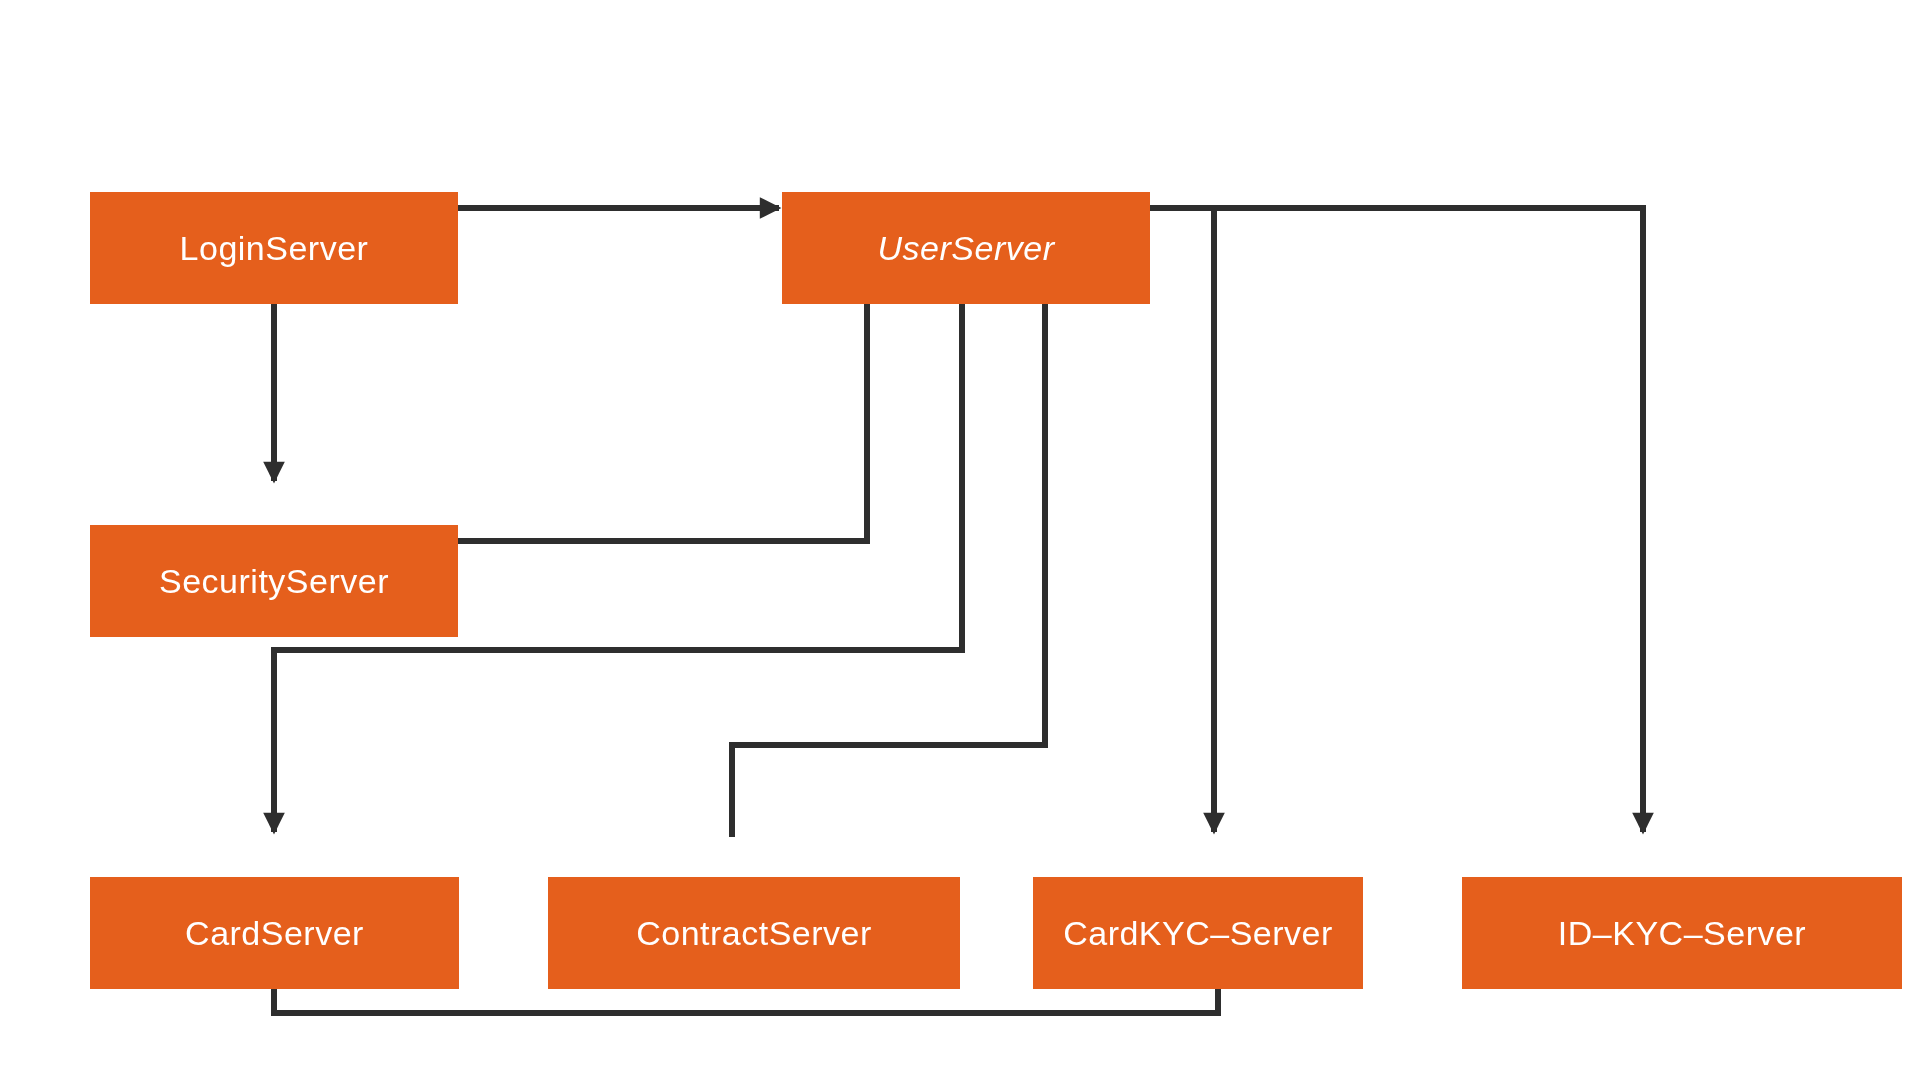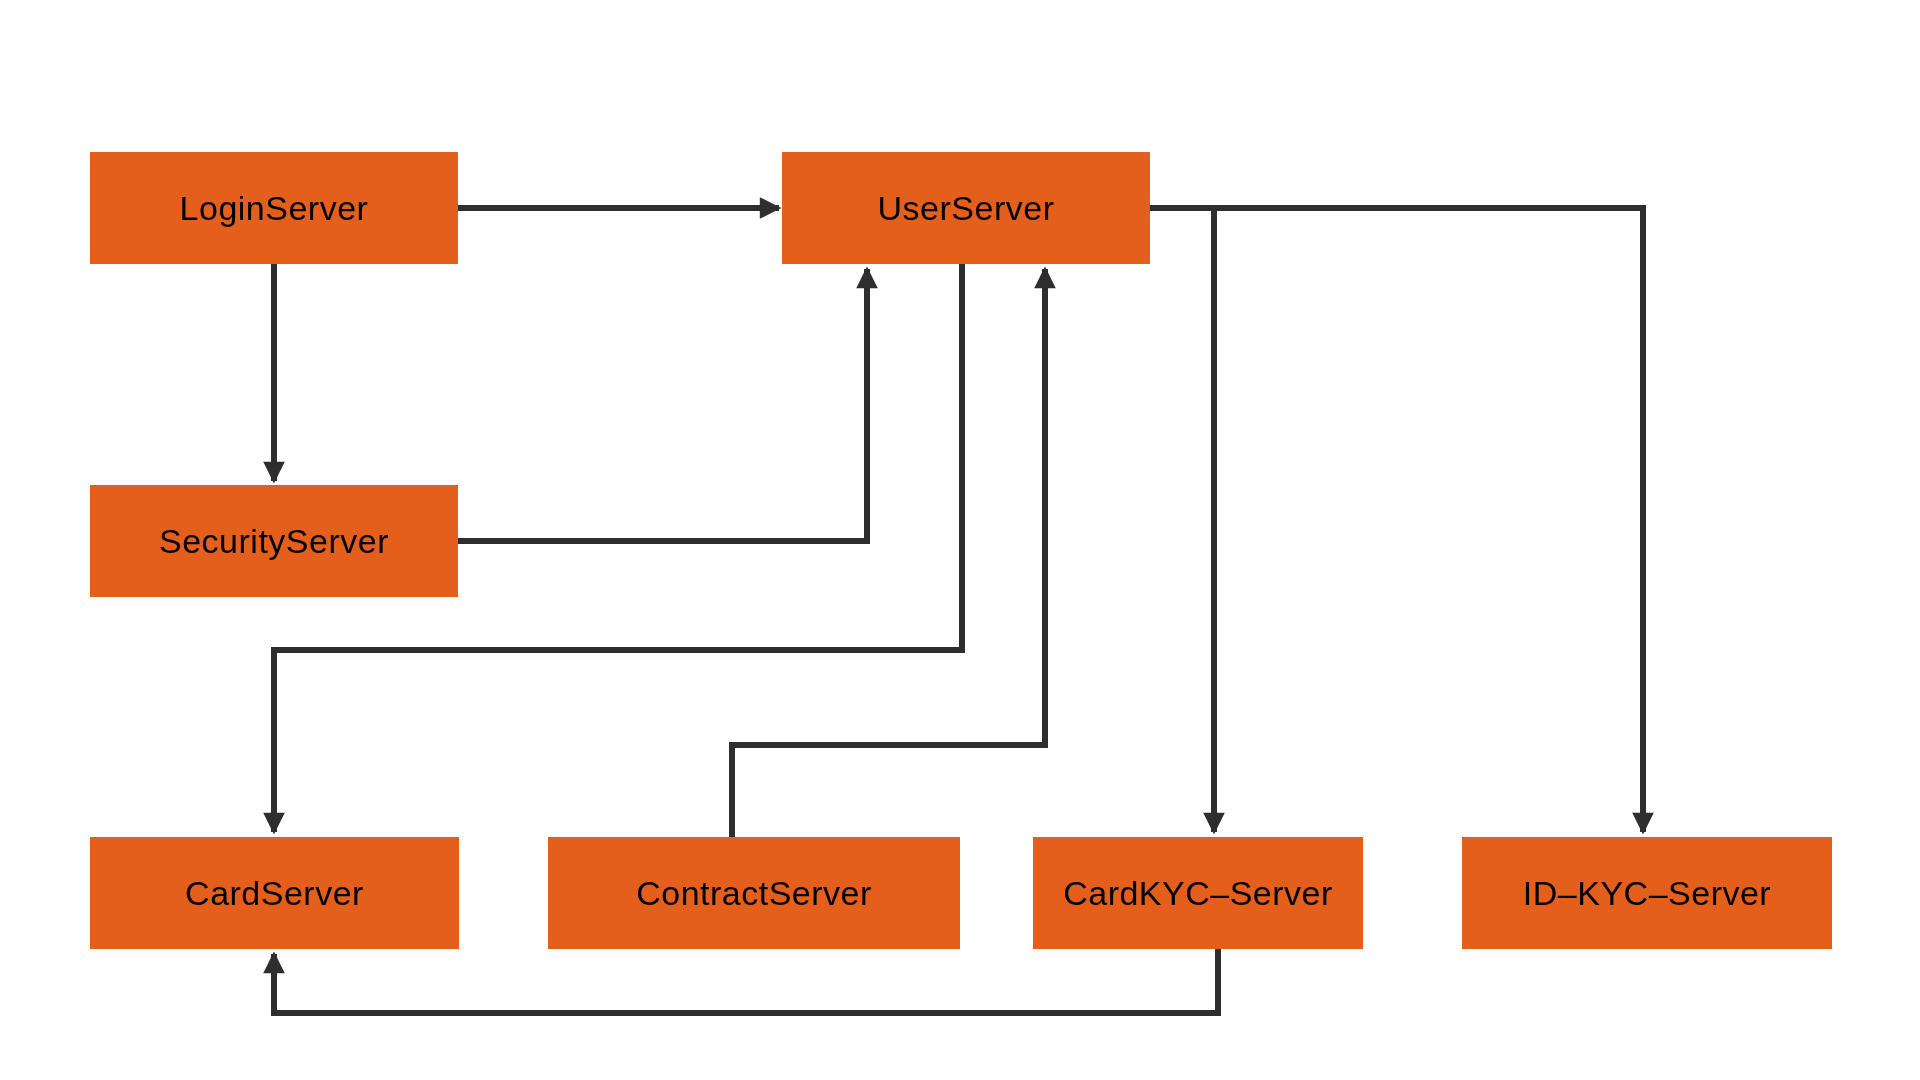--- a/index.html
+++ b/index.html
@@ -31,35 +31,36 @@
     left: 0;
     top: 0;
     width: 1920px;
     height: 1080px;
   }
   .node {
     position: absolute;
     width: 368px;
     height: 112px;
     background: #e55f1c;
-    color: #000000;
+    color: #ffffff;
     display: flex;
     align-items: center;
     justify-content: center;
     font-size: 34px;
     letter-spacing: 0.5px;
     white-space: nowrap;
+    margin-top: 40px;
   }
   .node-login     { left: 90px;   top: 152px; }
-  .node-user      { left: 782px;  top: 152px; }
+  .node-user      { left: 782px;  top: 152px; font-style: italic; }
   .node-security  { left: 90px;   top: 485px; }
   .node-card      { left: 90px;   top: 837px; width: 369px; }
   .node-contract  { left: 548px;  top: 837px; width: 412px; }
   .node-cardkyc   { left: 1033px; top: 837px; width: 330px; }
-  .node-idkyc     { left: 1462px; top: 837px; width: 370px; text-align: right; }
+  .node-idkyc     { left: 1462px; top: 837px; width: 440px; text-align: right; }
   .edge {
     fill: none;
     stroke: #2e2e2e;
     stroke-width: 6;
     stroke-linejoin: miter;
     stroke-linecap: butt;
   }
 </style>
 </head>
 <body>

